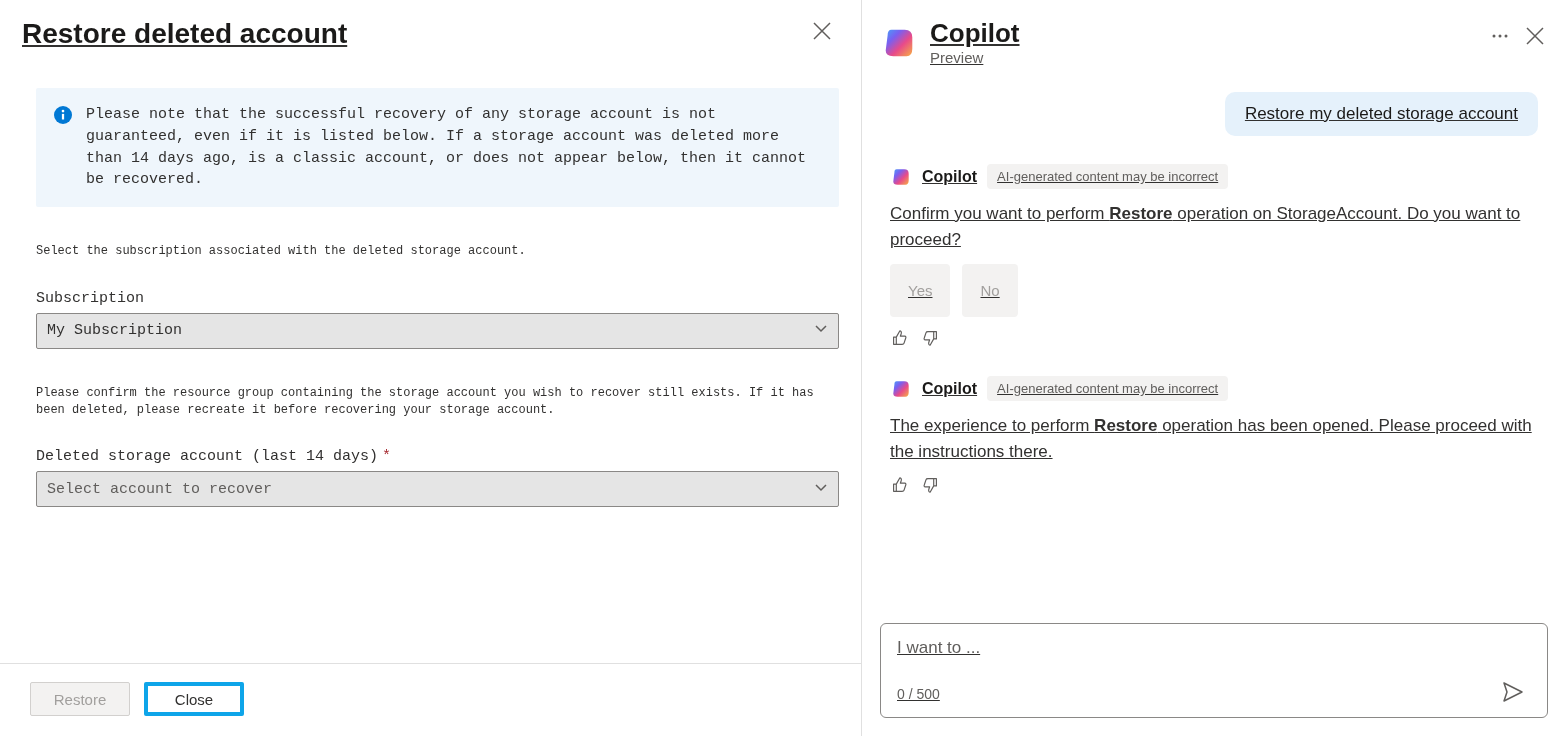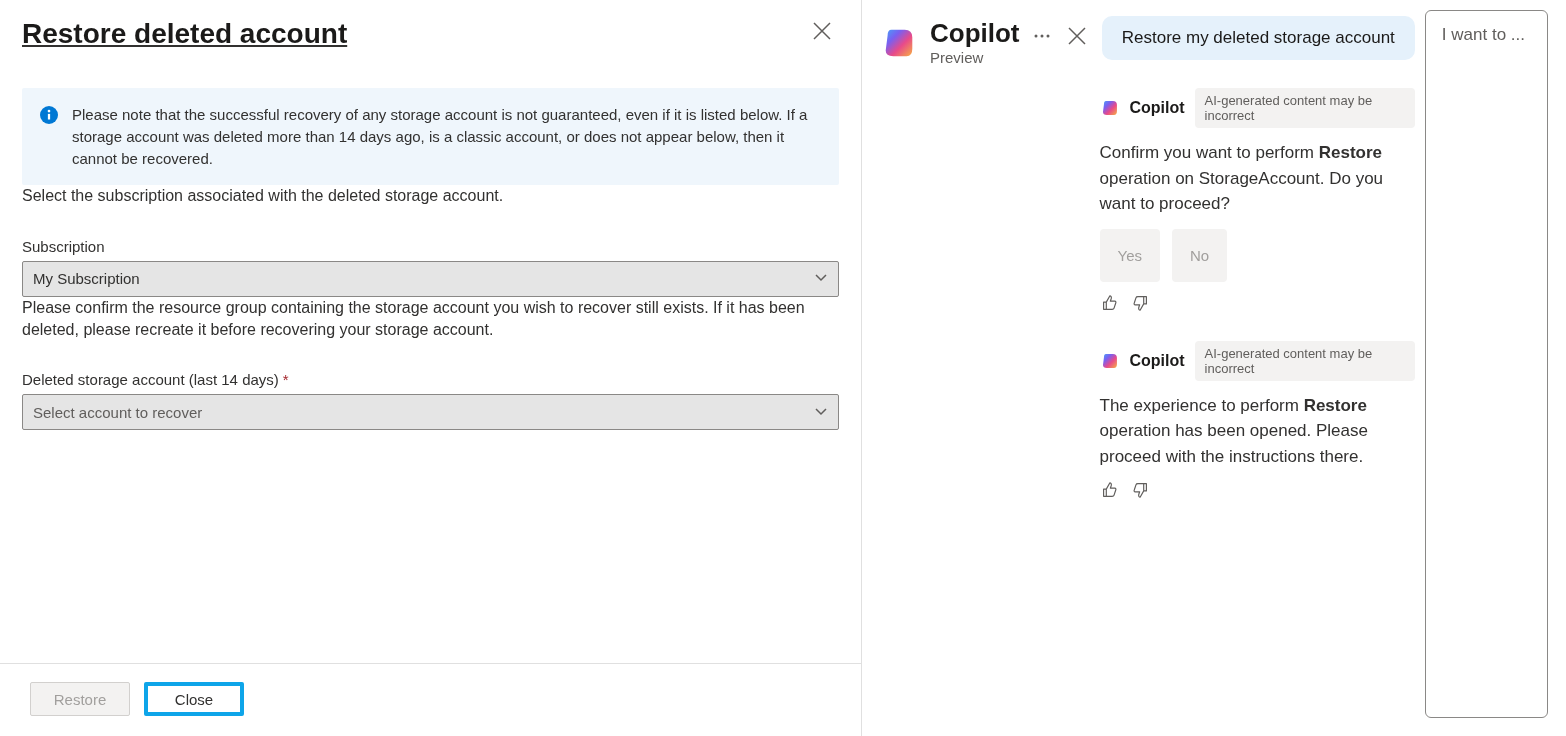--- a/index.html
+++ b/index.html
@@ -16,22 +16,23 @@
     .pane-left {
       width: 862px;
       position: relative;
       display: flex;
       flex-direction: column;
       border-right: 1px solid #e0e0e0;
     }
     .pane-right {
       flex: 1;
       display: flex;
-      flex-direction: row;
+      flex-direction: column;
       padding: 10px 18px 18px 18px;
+      text-decoration: underline;
     }
     
     .left-header {
       display: flex;
       justify-content: space-between;
       align-items: flex-start;
       padding: 18px 26px 10px 22px;
       text-decoration: underline;
     }
     .left-title {
@@ -40,43 +41,45 @@
       color: #1b1a19;
     }
     .close-x {
       font-size: 20px;
       color: #605e5c;
       cursor: pointer;
       padding: 4px;
       line-height: 1;
     }
     .left-body {
-      padding: 28px 22px 0 22px;
+      padding: 28px 22px 0 36px;
       flex: 1;
       overflow-y: auto;
+      font-family: Liberation Mono, monospace;
     }
     .info-box {
       background: #eff6fc;
       border-radius: 2px;
       padding: 16px 18px;
       display: flex;
       gap: 14px;
       font-size: 15px;
       line-height: 1.45;
       color: #323130;
     }
     .info-icon {
       width: 18px;
       height: 18px;
       flex-shrink: 0;
       margin-top: 2px;
     }
     .info-icon svg { width: 18px; height: 18px; }
     .instruction {
-      font-size: 16px;
+      font-size: 12px;
+      margin-top: 36px;
       line-height: 1.4;
     }
     .field-label {
       font-size: 15px;
       margin-top: 30px;
       margin-bottom: 6px;
       color: #323130;
     }
     .required-star { color: #a4262c; margin-left: 4px; }
     .select-box {
@@ -406,14 +409,22 @@
                 <path d="M4 9 h3 v8 h-3 z M7 9 l4 -7 c1 0 2 1 1.5 3 l-1 3 h5 c1 0 1.5 1 1 2 l-2 6 c-0.3 1 -1 1 -2 1 h-6.5 z" fill="none" stroke="#605e5c" stroke-width="1.3" stroke-linejoin="round"></path>
               </g>
             </svg>
         </span>
       </div>
     </div>
   </div>
 
   <div class="input-area">
     <div class="input-placeholder">I want to ...</div>
+    <div class="input-bottom">
+      <span class="char-count">0 / 500</span>
+      <span class="send-btn">
+        <svg viewBox="0 0 24 24">
+            <path d="M3 3 L21 12 L3 21 L6 12 Z" fill="none" stroke="#605e5c" stroke-width="1.5" stroke-linejoin="round"></path>
+          </svg>
+      </span>
+    </div>
   </div>
 </div>
 
 </body></html>

